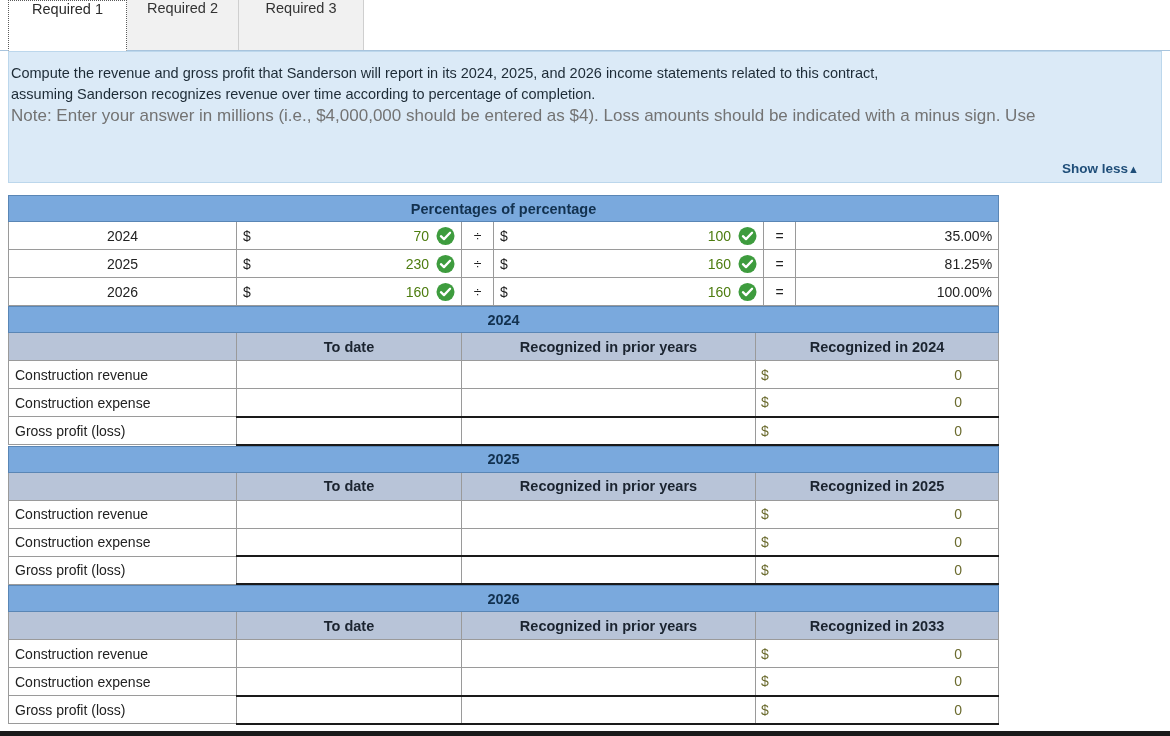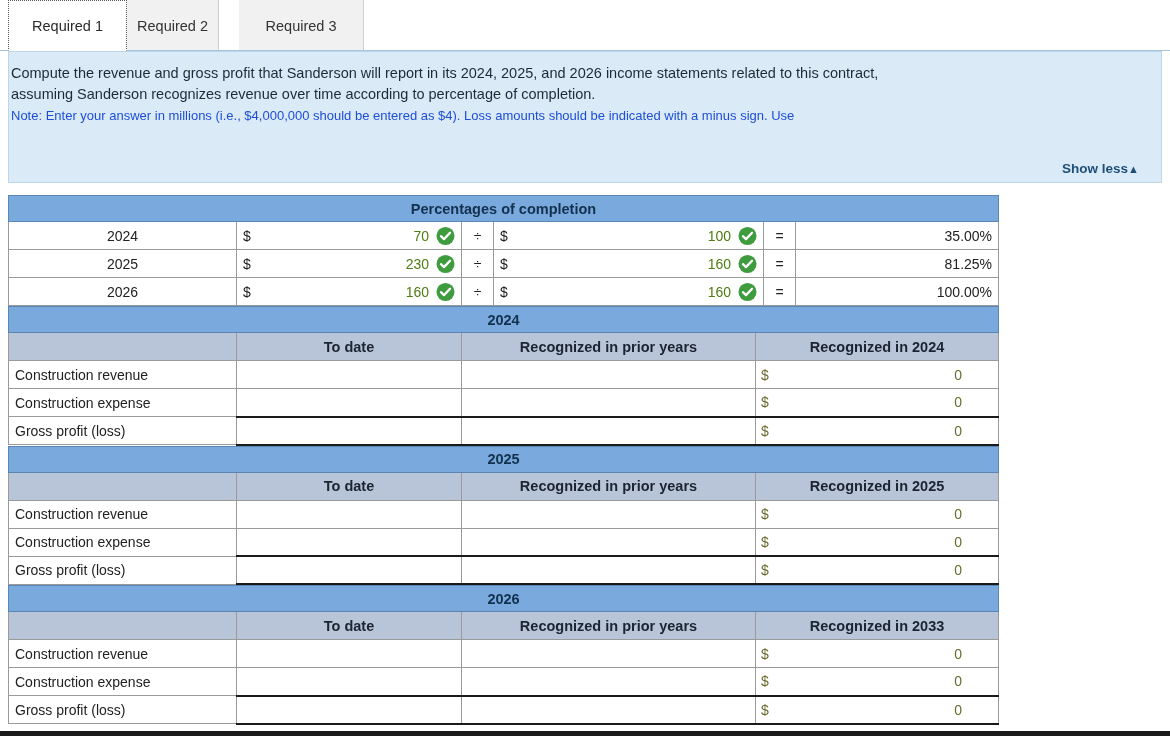--- a/index.html
+++ b/index.html
@@ -27,37 +27,37 @@
   .tabbar-underline {
     position: absolute;
     left: 0; top: 50px; width: 1170px; height: 1px;
     background: #a8c4dd;
   }
   .tab {
     position: absolute;
     top: 0;
     height: 51px;
     display: flex;
-    align-items: center;
+    align-items: flex-start;
     justify-content: center;
     font-size: 14.5px;
     color: #333333;
     background: #f1f1f1;
     border-right: 1px solid #cfcfcf;
     cursor: pointer;
   }
   .tab.active {
     background: #ffffff;
     border: 1px dotted #5a5a5a;
     border-bottom: 1px solid #ffffff;
     color: #2b2b2b;
     z-index: 3;
   }
   .tab-0 { left: 8px;   width: 119px; }
-  .tab-1 { left: 127px; width: 92px; }
+  .tab-1 { left: 127px; width: 112px; }
   .tab-2 { left: 239px; width: 125px; }
   .tab-filler {
     position: absolute;
     left: 364px; top: 0; width: 806px; height: 51px;
     background: #ffffff;
   }
 
   
   .instructions {
     position: absolute;
@@ -66,23 +66,23 @@
     background: #dbeaf7;
     border: 1px solid #bcd7ec;
     padding: 11px 14px 6px 2px;
   }
   .instr-line {
     font-size: 14.5px;
     line-height: 21px;
     color: #1d2b36;
   }
   .instr-note {
-    font-size: 13px;
+    font-size: 17px;
     line-height: 21px;
-    color: #1d4ed8;
+    color: #737373;
   }
   .showless {
     position: absolute;
     right: 22px; bottom: 6px;
     font-size: 13.5px;
     font-weight: bold;
     color: #1f4e79;
     cursor: pointer;
     user-select: none;
   }
@@ -209,21 +209,21 @@
       <colgroup>
         <col style="width:228px">
         <col style="width:225px">
         <col style="width:32px">
         <col style="width:270px">
         <col style="width:32px">
         <col style="width:203px">
       </colgroup>
       <tbody>
         <tr>
-          <td class="bluehdr" colspan="6">Percentages of completion</td>
+          <td class="bluehdr" colspan="6">Percentages of percentage</td>
         </tr>
 
         <tr>
           <td class="yearlbl">2024</td>
           <td class="numcell">
             <span class="dollar">$</span>
             <span class="val">70</span>
             <span class="chk">
               <svg viewBox="0 0 20 20" width="19" height="19">
                   <circle cx="10" cy="10" r="9.5" fill="#3e9c3e"></circle>

